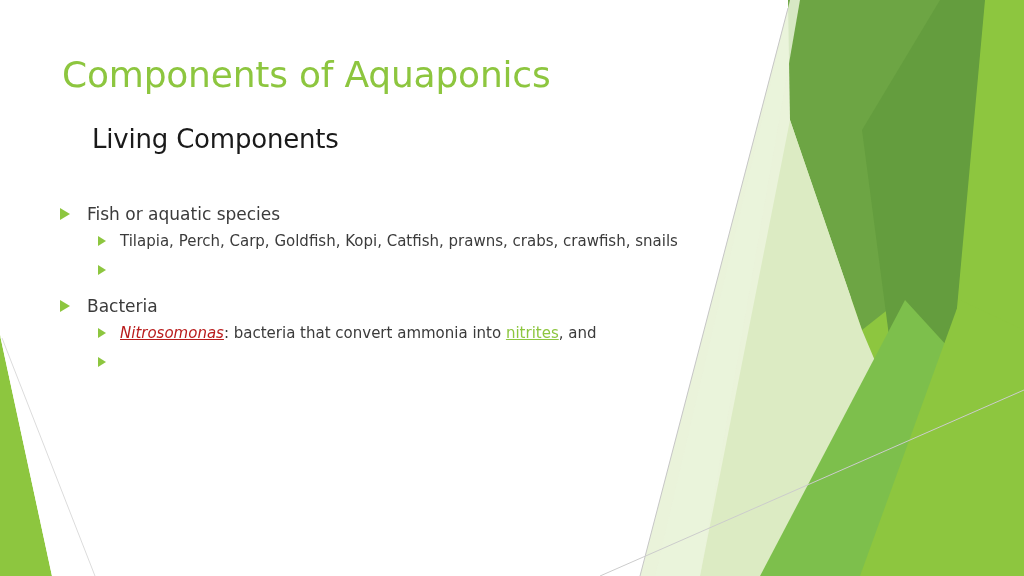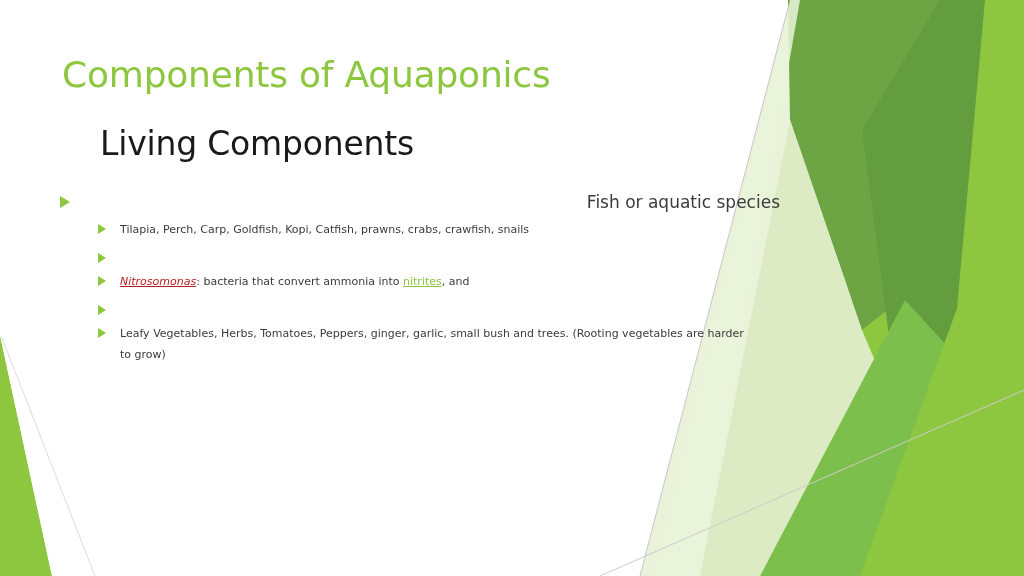--- a/index.html
+++ b/index.html
@@ -40,24 +40,24 @@
     font-family: "DejaVu Sans", sans-serif;
     font-size: 36px;
     font-weight: 400;
     color: #8DC63F;
     letter-spacing: -0.2px;
     white-space: nowrap;
   }
 
   .slide-subtitle {
     position: absolute;
-    left: 100px;
+    left: 92px;
     top: 124px;
     font-family: "DejaVu Sans", sans-serif;
-    font-size: 33px;
+    font-size: 26px;
     font-weight: 400;
     color: #1a1a1a;
     letter-spacing: -0.2px;
     white-space: nowrap;
   }
 
   #bullet-list {
     position: absolute;
     left: 60px;
     top: 183px;
@@ -71,21 +71,21 @@
   }
 
   .tri {
     flex: 0 0 auto;
     width: 0;
     height: 0;
     border-style: solid;
   }
 
   
-  .lvl1 { padding-left: 0px; margin-top: 8px; margin-bottom: 5px; justify-content: space-between; }
+  .lvl1 { padding-left: 0px; margin-top: 20px; margin-bottom: 5px; }
   .lvl1 .tri {
     border-width: 6.5px 0 6.5px 10px;
     border-color: transparent transparent transparent #8DC63F;
     margin-top: 5px;
     margin-right: 17px;
   }
   .lvl1 .btext {
     font-size: 17px;
     line-height: 23px;
     color: #3b3b3b;
@@ -93,21 +93,21 @@
 
   
   .lvl2 { padding-left: 38px; margin-bottom: 8px; }
   .lvl2 .tri {
     border-width: 5.5px 0 5.5px 8.5px;
     border-color: transparent transparent transparent #8DC63F;
     margin-top: 5px;
     margin-right: 14px;
   }
   .lvl2 .btext {
-    font-size: 11px;
+    font-size: 15px;
     line-height: 21px;
     color: #3b3b3b;
   }
 
   .lnk {
     color: #8DC63F;
     text-decoration: underline;
     text-align: right;
   }
   .lnk-i {
@@ -168,31 +168,31 @@
 
       <div class="bullet-row lvl2">
         <span class="tri"></span>
         <span class="btext">Tilapia, Perch, Carp, Goldfish, Kopi, Catfish, prawns, crabs, crawfish, snails</span>
       </div>
 
       <div class="bullet-row lvl2">
         <span class="tri"></span>
       </div>
 
+      <div class="bullet-row lvl1">
+        <span class="tri"></span>
+        <span class="btext">Bacteria</span>
+      </div>
 
       <div class="bullet-row lvl2">
         <span class="tri"></span>
         <span class="btext"><span class="lnk-i">Nitrosomonas</span><span>: bacteria that convert ammonia into </span><span class="lnk">nitrites</span><span>, and</span></span>
       </div>
 
       <div class="bullet-row lvl2">
         <span class="tri"></span>
       </div>
 
 
-      <div class="bullet-row lvl2">
-        <span class="tri"></span>
-        <span class="btext" style="max-width:630px;">Leafy Vegetables, Herbs, Tomatoes, Peppers, ginger, garlic, small bush and trees. (Rooting vegetables are harder to grow)</span>
-      </div>
 
     </div>
   </div>
 </div>
 
 </body></html>

